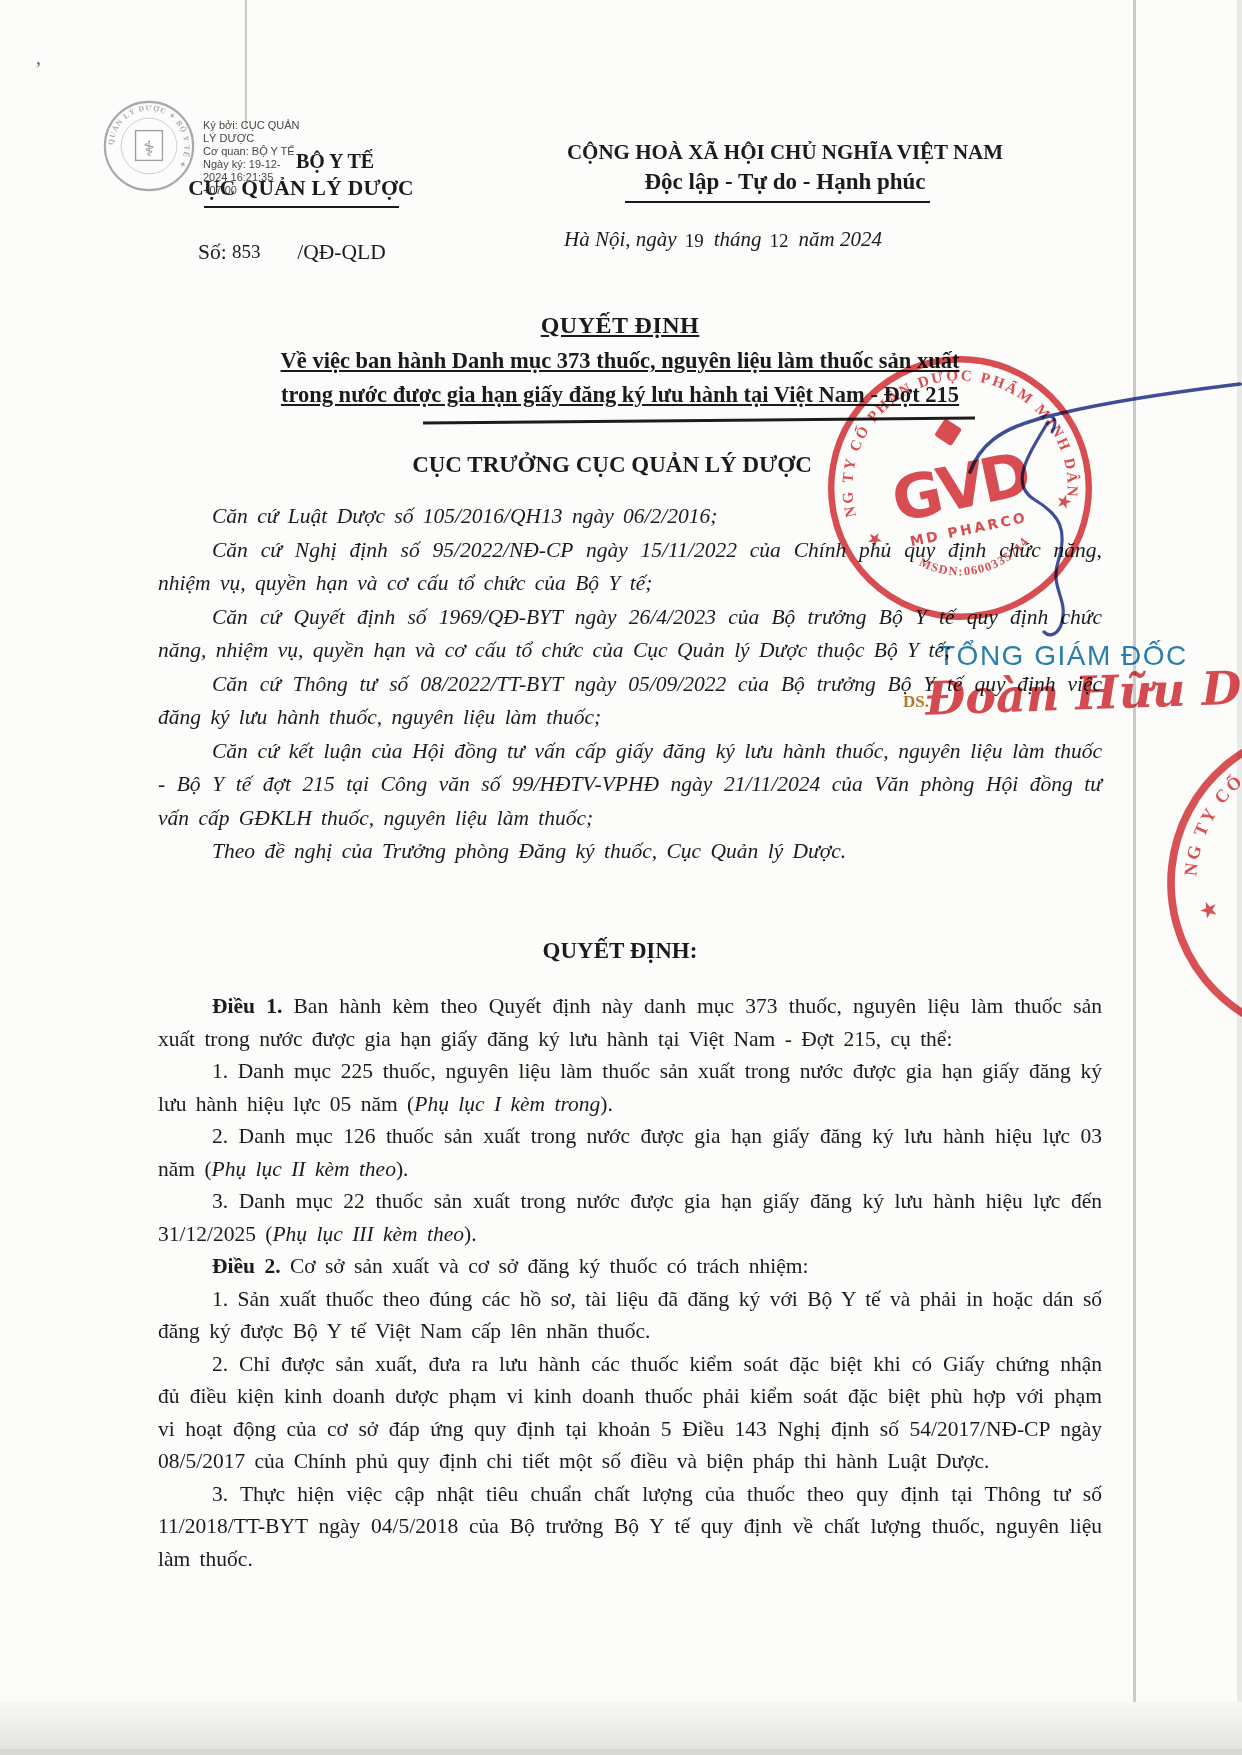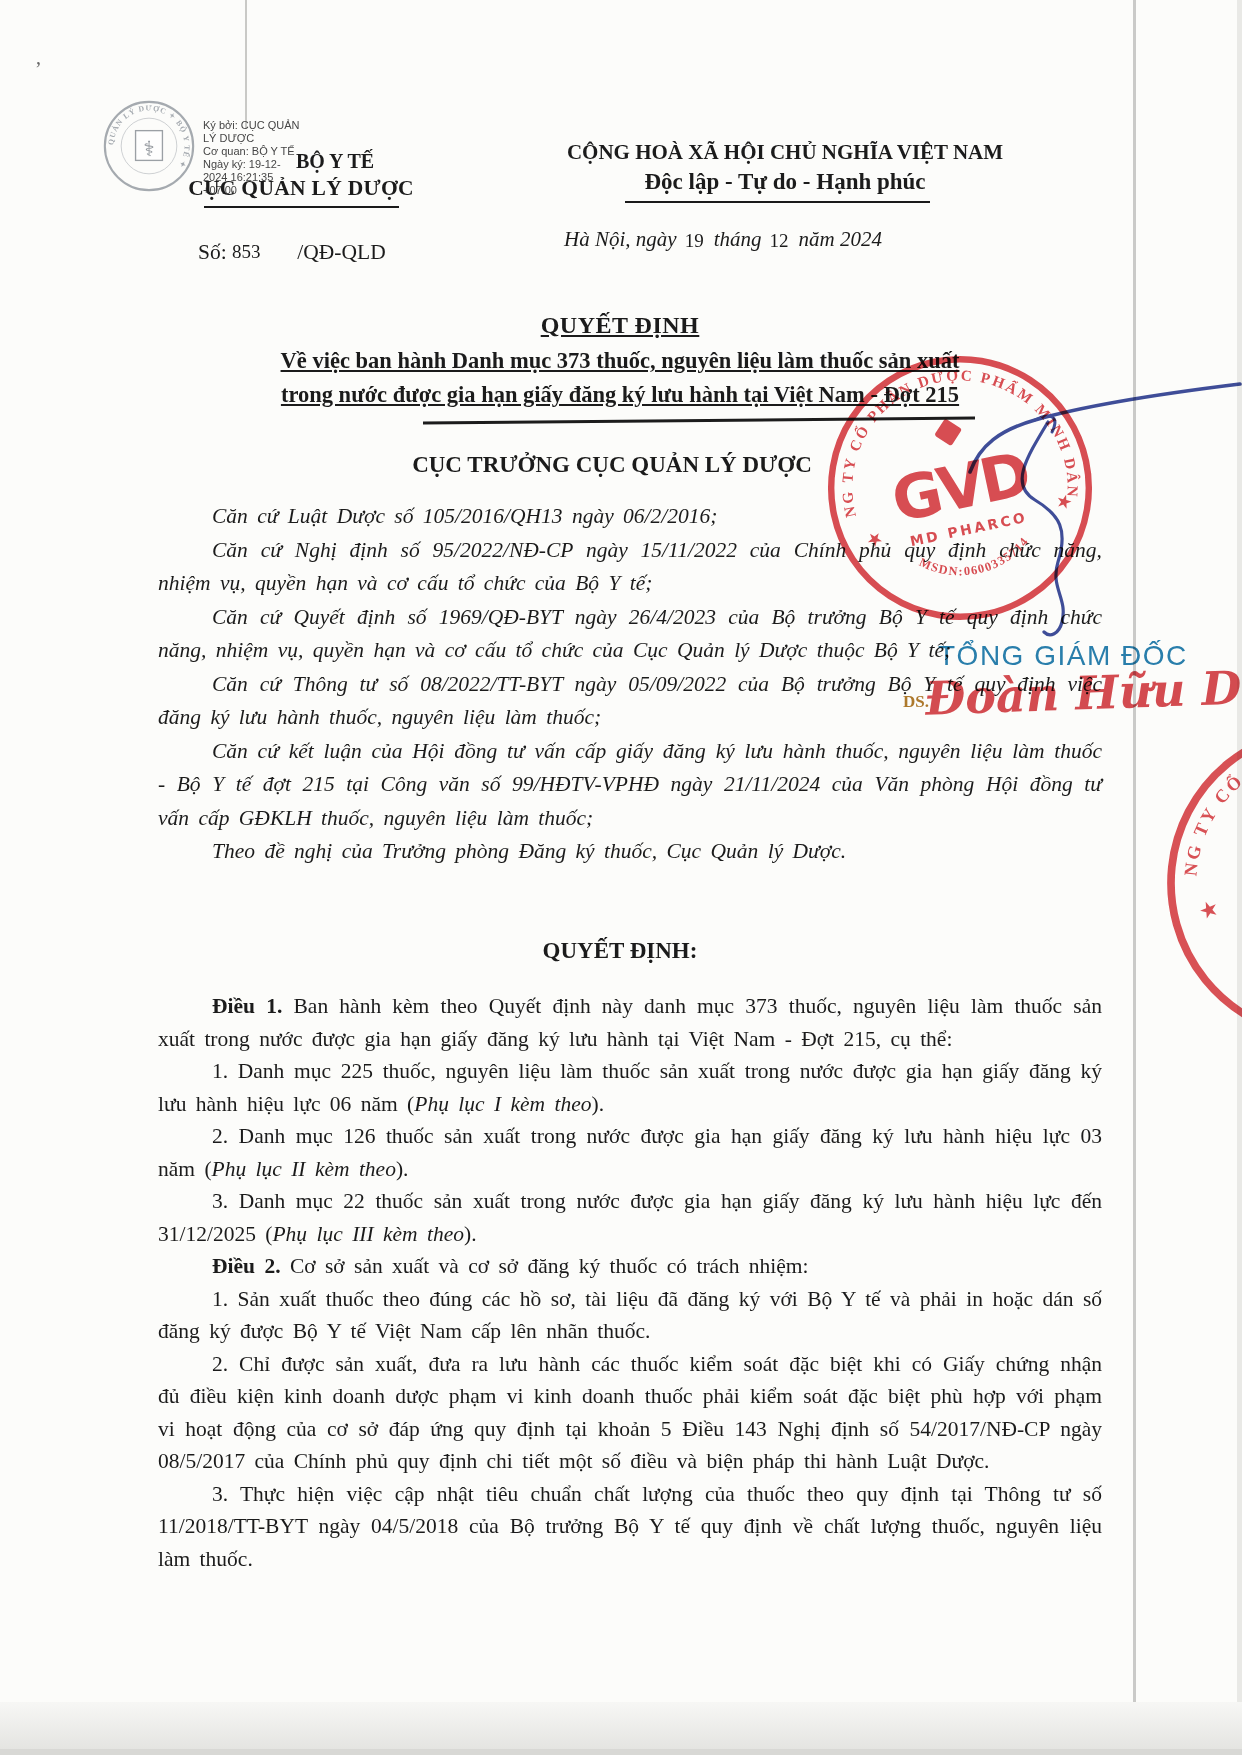--- a/index.html
+++ b/index.html
@@ -127,21 +127,21 @@
     <p>Căn cứ Quyết định số 1969/QĐ-BYT ngày 26/4/2023 của Bộ trưởng Bộ Y tế quy định chức năng, nhiệm vụ, quyền hạn và cơ cấu tổ chức của Cục Quản lý Dược thuộc Bộ Y tế;</p>
     <p>Căn cứ Thông tư số 08/2022/TT-BYT ngày 05/09/2022 của Bộ trưởng Bộ Y tế quy định việc đăng ký lưu hành thuốc, nguyên liệu làm thuốc;</p>
     <p>Căn cứ kết luận của Hội đồng tư vấn cấp giấy đăng ký lưu hành thuốc, nguyên liệu làm thuốc - Bộ Y tế đợt 215 tại Công văn số 99/HĐTV-VPHĐ ngày 21/11/2024 của Văn phòng Hội đồng tư vấn cấp GĐKLH thuốc, nguyên liệu làm thuốc;</p>
     <p>Theo đề nghị của Trưởng phòng Đăng ký thuốc, Cục Quản lý Dược.</p>
   </div>
 
   <div class="abs qd2">QUYẾT ĐỊNH:</div>
 
   <div class="abs bodytext">
     <p><span class="lead-b">Điều 1.</span><span> Ban hành kèm theo Quyết định này danh mục 373 thuốc, nguyên liệu làm thuốc sản xuất trong nước được gia hạn giấy đăng ký lưu hành tại Việt Nam - Đợt 215, cụ thể:</span></p>
-    <p><span>1.</span><span> Danh mục 225 thuốc, nguyên liệu làm thuốc sản xuất trong nước được gia hạn giấy đăng ký lưu hành hiệu lực 06 năm (</span><i>Phụ lục I kèm theo</i><span>).</span></p>
+    <p><span>1.</span><span> Danh mục 225 thuốc, nguyên liệu làm thuốc sản xuất trong nước được gia hạn giấy đăng ký lưu hành hiệu lực 05 năm (</span><i>Phụ lục I kèm trong</i><span>).</span></p>
     <p><span>2.</span><span> Danh mục 126 thuốc sản xuất trong nước được gia hạn giấy đăng ký lưu hành hiệu lực 03 năm (</span><i>Phụ lục II kèm theo</i><span>).</span></p>
     <p><span>3.</span><span> Danh mục 22 thuốc sản xuất trong nước được gia hạn giấy đăng ký lưu hành hiệu lực đến 31/12/2025 (</span><i>Phụ lục III kèm theo</i><span>).</span></p>
     <p><span class="lead-b">Điều 2.</span><span> Cơ sở sản xuất và cơ sở đăng ký thuốc có trách nhiệm:</span></p>
     <p><span>1.</span><span> Sản xuất thuốc theo đúng các hồ sơ, tài liệu đã đăng ký với Bộ Y tế và phải in hoặc dán số đăng ký được Bộ Y tế Việt Nam cấp lên nhãn thuốc.</span></p>
     <p><span>2.</span><span> Chỉ được sản xuất, đưa ra lưu hành các thuốc kiểm soát đặc biệt khi có Giấy chứng nhận đủ điều kiện kinh doanh dược phạm vi kinh doanh thuốc phải kiểm soát đặc biệt phù hợp với phạm vi hoạt động của cơ sở đáp ứng quy định tại khoản 5 Điều 143 Nghị định số 54/2017/NĐ-CP ngày 08/5/2017 của Chính phủ quy định chi tiết một số điều và biện pháp thi hành Luật Dược.</span></p>
     <p><span>3.</span><span> Thực hiện việc cập nhật tiêu chuẩn chất lượng của thuốc theo quy định tại Thông tư số 11/2018/TT-BYT ngày 04/5/2018 của Bộ trưởng Bộ Y tế quy định về chất lượng thuốc, nguyên liệu làm thuốc.</span></p>
   </div>
 
   <div class="abs ink stamp-main">
     <svg class="stamp-svg" viewBox="0 0 300 300">

